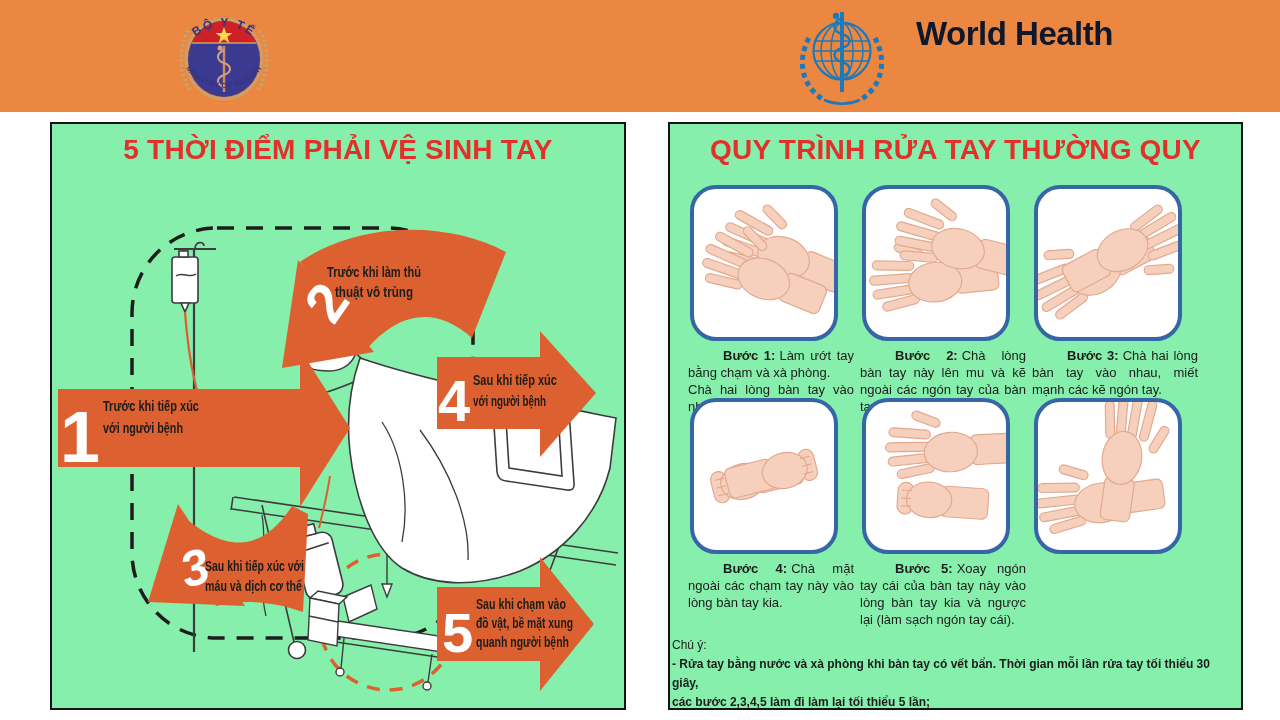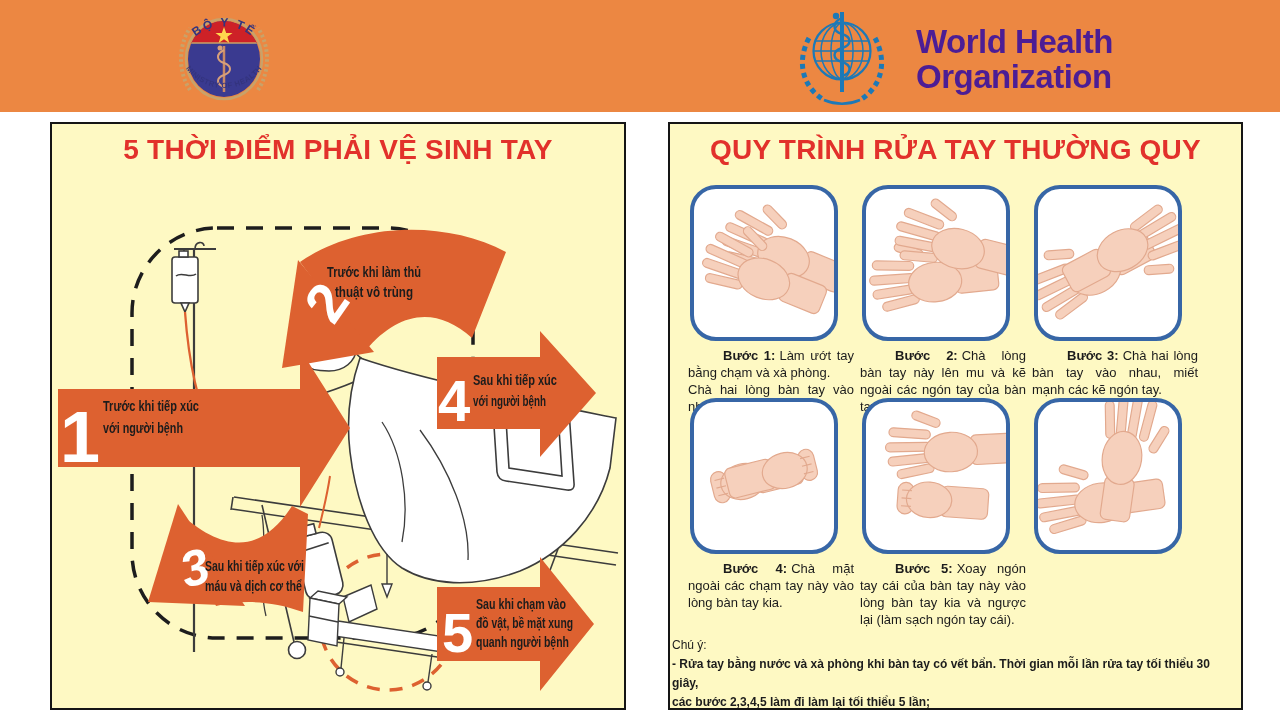--- a/index.html
+++ b/index.html
@@ -3,24 +3,24 @@
 <meta charset="utf-8">
 <style>
   html,body{margin:0;padding:0;background:#fff;}
   .page{position:relative;width:1280px;height:720px;background:#fff;overflow:hidden;
         font-family:"Liberation Sans","DejaVu Sans",sans-serif;}
   
   .banner{position:absolute;left:0;top:0;width:1280px;height:112px;background:#EC8742;}
   .moh-svg{position:absolute;left:176px;top:2px;width:96px;height:106px;}
   .who{position:absolute;left:791px;top:0;height:112px;}
   .who-svg{position:absolute;left:0;top:4px;width:102px;height:102px;}
-  .who-text{position:absolute;left:125px;top:16px;color:#4c1d95;font-weight:bold;
-            font-size:33px;line-height:35px;letter-spacing:-.5px;white-space:nowrap;margin-top:8px;}
-  
-  .panel{position:absolute;top:122px;background:#fef9c3;border:2px solid #151515;box-sizing:border-box;}
+  .who-text{position:absolute;left:125px;top:16px;color:#0f172a;font-weight:bold;
+            font-size:33px;line-height:35px;letter-spacing:-.5px;white-space:nowrap;}
+  
+  .panel{position:absolute;top:122px;background:#86efac;border:2px solid #151515;box-sizing:border-box;}
   .panel.left{left:50px;width:576px;height:588px;}
   .panel.right{left:668px;width:575px;height:588px;}
   .ptitle{position:relative;z-index:3;margin:0;padding-top:10px;text-align:center;
           color:#E2312B;font-size:28px;font-weight:bold;letter-spacing:.2px;}
   .diagram{position:absolute;left:0;top:0;width:572px;height:584px;z-index:1;}
   .diagram text{font-family:"Liberation Sans","DejaVu Sans",sans-serif;}
   
   .frame{position:absolute;width:148px;height:156px;border:4px solid #3766A6;border-radius:26px;
          background:#fff;box-sizing:border-box;overflow:hidden;}
   .frame svg{width:140px;height:148px;display:block;}
@@ -85,21 +85,20 @@
           <line x1="20" y1="57" x2="82" y2="57"></line>
           <ellipse cx="51" cy="47" rx="11" ry="28"></ellipse>
           <ellipse cx="51" cy="47" rx="21" ry="28"></ellipse>
         </g>
         <line x1="51" y1="8" x2="51" y2="88" stroke="#1D79B7" stroke-width="4"></line>
         <path d="M51,14 C41,18 41,27 51,30 C61,33 61,41 51,44 C41,47 41,55 51,58 C61,61 61,69 51,72" stroke="#1D79B7" stroke-width="2.4" fill="none"></path>
         <circle cx="45" cy="12" r="3.2" fill="#1D79B7"></circle>
       </svg>
       <div class="who-text">
         <div>World Health</div>
-        <div>Organization</div>
       </div>
     </div>
   </header>
 
   <section class="panel left">
     <h1 class="ptitle">5 THỜI ĐIỂM PHẢI VỆ SINH TAY</h1>
 
     <svg class="diagram" viewBox="52 124 572 584">
 
       <rect x="132" y="228" width="341" height="410" rx="85" fill="none" stroke="#1d1d1d" stroke-width="3.5" stroke-dasharray="17 12"></rect>

